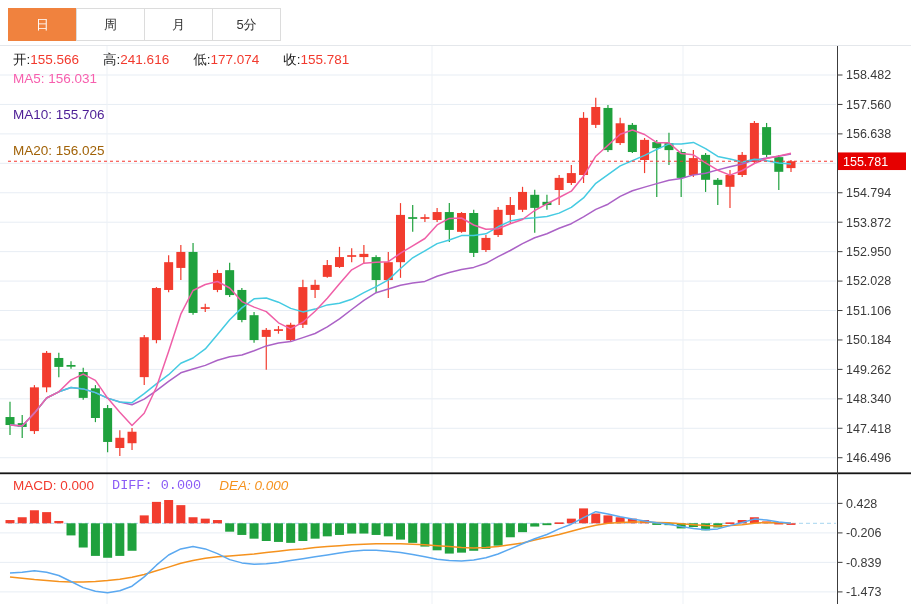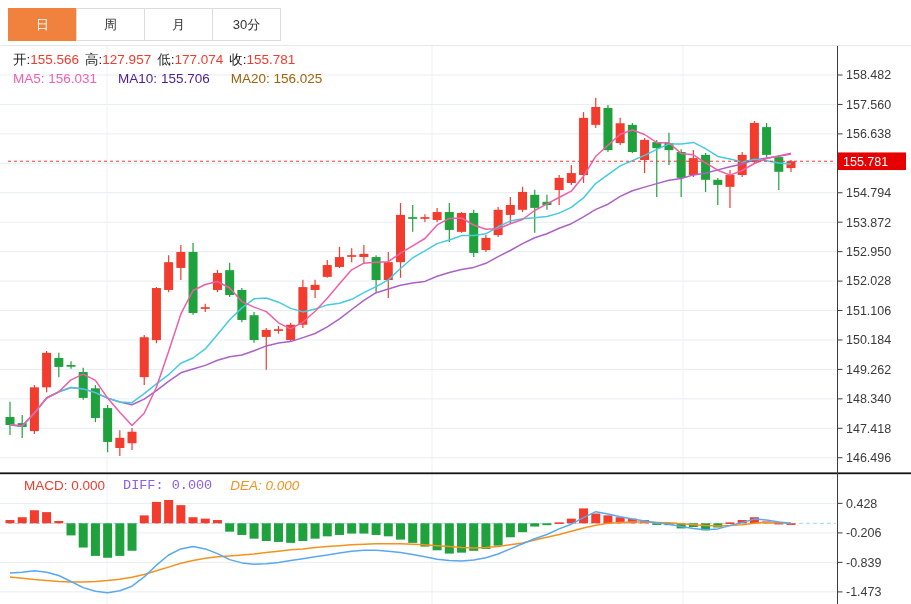--- a/index.html
+++ b/index.html
@@ -7,28 +7,28 @@
        font-family:"Liberation Sans",sans-serif;-webkit-font-smoothing:antialiased;}
   #chart{position:absolute;left:0;top:0;}
   svg text{font-family:"Liberation Sans",sans-serif;}
   .tabs{position:absolute;left:8px;top:8px;display:flex;z-index:5;}
   .tab{width:69px;height:33px;border:1px solid #dcdcdc;margin-left:-1px;background:#fff;
        display:flex;align-items:center;justify-content:center;font-size:13px;color:#333;
        box-sizing:border-box;cursor:pointer;}
   .tab:first-child{margin-left:0;}
   .tab.active{background:#f0823e;border-color:#f0823e;color:#fff;}
   .topline{position:absolute;left:0;top:45px;width:911px;height:1px;background:#e4e7eb;z-index:1;}
-  .info1{position:absolute;left:13px;top:51px;display:flex;gap:6px;font-size:13.5px;z-index:4;}
-  .info2{position:absolute;left:13px;top:71px;display:flex;gap:21px;font-size:13.5px;z-index:4;}
+  .info1{position:absolute;left:13px;top:51px;display:flex;gap:24px;font-size:13.5px;z-index:4;}
+  .info2{position:absolute;left:13px;top:71px;display:flex;gap:21px;font-size:13.5px;z-index:4;flex-direction:column;}
   .grp{white-space:nowrap;}
   .lab{color:#1d1d1d;}
   .val{color:#f23a2e;}
   .ma5{color:#f75fae;} .ma10{color:#4c1d95;} .ma20{color:#a16207;}
   .macdhdr{position:absolute;left:13px;top:478px;display:flex;gap:18px;font-size:13.5px;z-index:4;}
-  .m-macd{color:#f23a2e;margin-left:11px;} .m-diff{color:#8b5cf6;font-family:Liberation Mono, monospace;} .m-dea{color:#f5921e;font-style:italic;}
+  .m-macd{color:#f23a2e;} .m-diff{color:#8b5cf6;font-family:Liberation Mono, monospace;} .m-dea{color:#f5921e;font-style:italic;}
 </style>
 </head>
 <body>
 
 <svg id="chart" width="911" height="604">
     <g>
       <line x1="0" y1="75" x2="836" y2="75" stroke="#e7edf4" stroke-width="1"></line>
       <line x1="0" y1="104.44" x2="836" y2="104.44" stroke="#e7edf4" stroke-width="1"></line>
       <line x1="0" y1="133.88" x2="836" y2="133.88" stroke="#e7edf4" stroke-width="1"></line>
       <line x1="0" y1="163.32" x2="836" y2="163.32" stroke="#e7edf4" stroke-width="1"></line>
@@ -303,26 +303,26 @@
       <text x="843" y="165.74451193058547" font-size="12.5" fill="#fff">155.781</text>
     </g>
   </svg>
 
 <div class="topline"></div>
 
 <div class="tabs">
   <div class="tab active">日</div>
   <div class="tab">周</div>
   <div class="tab">月</div>
-  <div class="tab">30分</div>
+  <div class="tab">5分</div>
 </div>
 
 <div class="info1">
   <span class="grp"><span class="lab">开:</span><span class="val">155.566</span></span>
-  <span class="grp"><span class="lab">高:</span><span class="val">127.957</span></span>
+  <span class="grp"><span class="lab">高:</span><span class="val">241.616</span></span>
   <span class="grp"><span class="lab">低:</span><span class="val">177.074</span></span>
   <span class="grp"><span class="lab">收:</span><span class="val">155.781</span></span>
 </div>
 
 <div class="info2">
   <span class="grp ma5"><span>MA5:</span> <span>156.031</span></span>
   <span class="grp ma10"><span>MA10:</span> <span>155.706</span></span>
   <span class="grp ma20"><span>MA20:</span> <span>156.025</span></span>
 </div>
 

